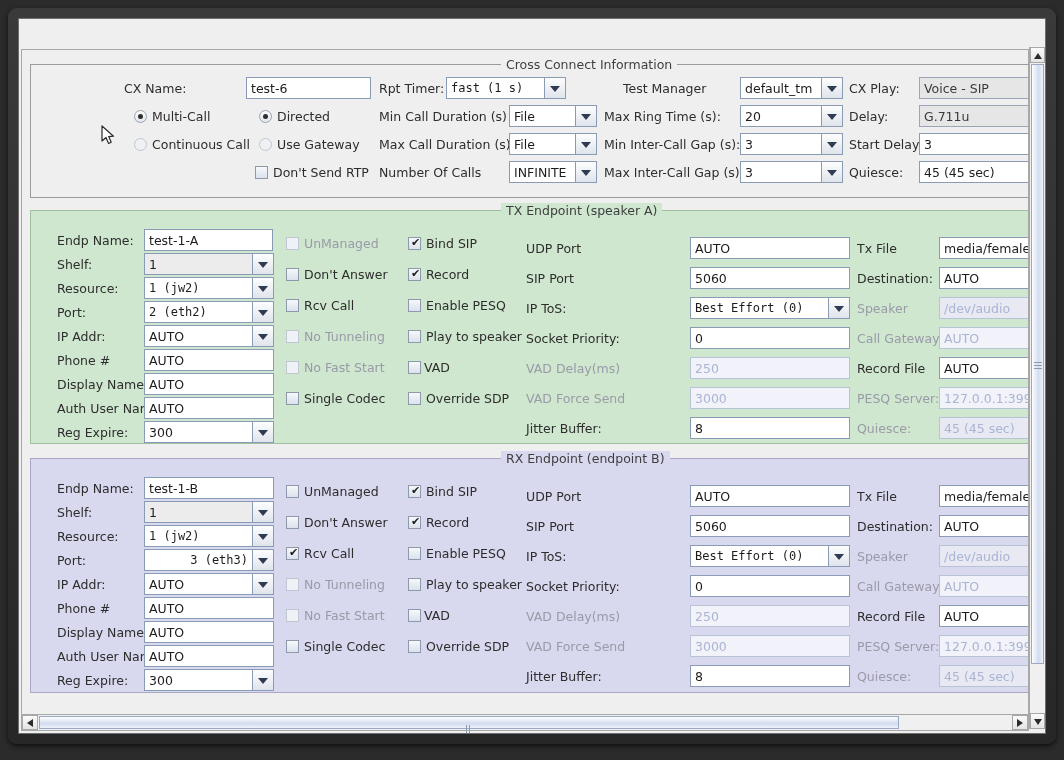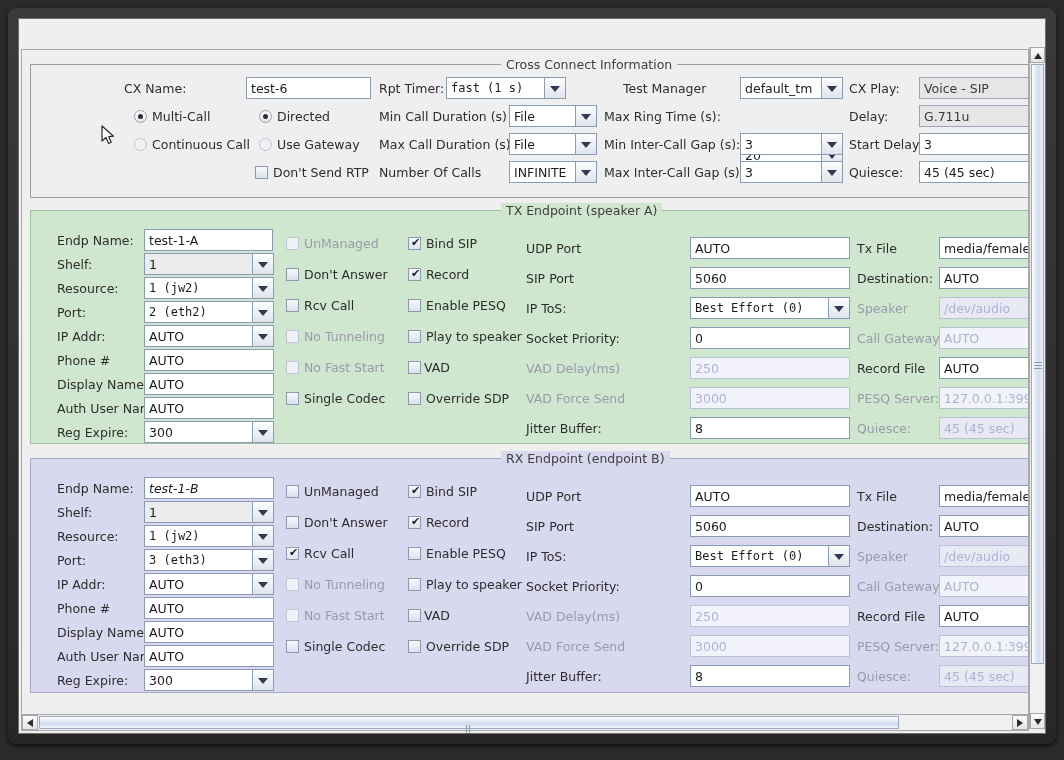--- a/index.html
+++ b/index.html
@@ -278,21 +278,21 @@
             <div class="radio on" style="left:103px; top:45px;"></div>
             <div class="lbl" style="left:121px; top:44px;">Multi-Call</div>
             <div class="radio on" style="left:228px; top:45px;"></div>
             <div class="lbl" style="left:246px; top:44px;">Directed</div>
             <div class="lbl" style="left:348px; top:44px;">Min Call Duration (s)</div>
             <div class="combo" style="left:478px; top:40px; width:88px;">
               <div class="cbox">File</div>
               <div class="cbtn"></div>
             </div>
             <div class="lbl" style="left:573px; top:44px;">Max Ring Time (s):</div>
-            <div class="combo" style="left:709px; top:40px; width:103px;margin-top:39px;">
+            <div class="combo" style="left:709px; top:40px; width:103px;">
               <div class="cbox">20</div>
               <div class="cbtn"></div>
             </div>
             <div class="lbl" style="left:818px; top:44px;">Delay:</div>
             <div class="fld ro" style="left:888px; top:40px; width:160px;">G.711u</div>
 
             <div class="radio off" style="left:103px; top:73px;"></div>
             <div class="lbl" style="left:121px; top:72px;">Continuous Call</div>
             <div class="radio off" style="left:228px; top:73px;"></div>
             <div class="lbl" style="left:246px; top:72px;">Use Gateway</div>
@@ -439,36 +439,36 @@
             <div class="fld dis" style="left:908px; top:176px; width:140px;">127.0.0.1:3998</div>
 
             <div class="lbl dim" style="left:826px; top:210px;">Quiesce:</div>
             <div class="fld dis2" style="left:908px; top:206px; width:140px;">45 (45 sec)</div>
           </div>
 
           <div class="group" id="grp-rx">
             <div class="group-title">RX Endpoint (endpoint B)</div>
 
             <div class="lbl" style="left:26px; top:22px;">Endp Name:</div>
-            <div class="fld" style="left:113px; top:18px; width:130px;font-style:italic;">test-1-B</div>
+            <div class="fld" style="left:113px; top:18px; width:130px;">test-1-B</div>
 
             <div class="lbl" style="left:26px; top:46px;">Shelf:</div>
             <div class="combo" style="left:113px; top:42px; width:130px;">
               <div class="cbox grey">1</div>
               <div class="cbtn"></div>
             </div>
 
             <div class="lbl" style="left:26px; top:70px;">Resource:</div>
             <div class="combo" style="left:113px; top:66px; width:130px;">
               <div class="cbox mono">1 (jw2)</div>
               <div class="cbtn"></div>
             </div>
 
             <div class="lbl" style="left:26px; top:94px;">Port:</div>
-            <div class="combo" style="left:113px; top:90px; width:130px;">
+            <div class="combo" style="left:113px; top:90px; width:130px;text-align:right;">
               <div class="cbox mono">3 (eth3)</div>
               <div class="cbtn"></div>
             </div>
 
             <div class="lbl" style="left:26px; top:118px;">IP Addr:</div>
             <div class="combo" style="left:113px; top:114px; width:130px;">
               <div class="cbox">AUTO</div>
               <div class="cbtn"></div>
             </div>
 

